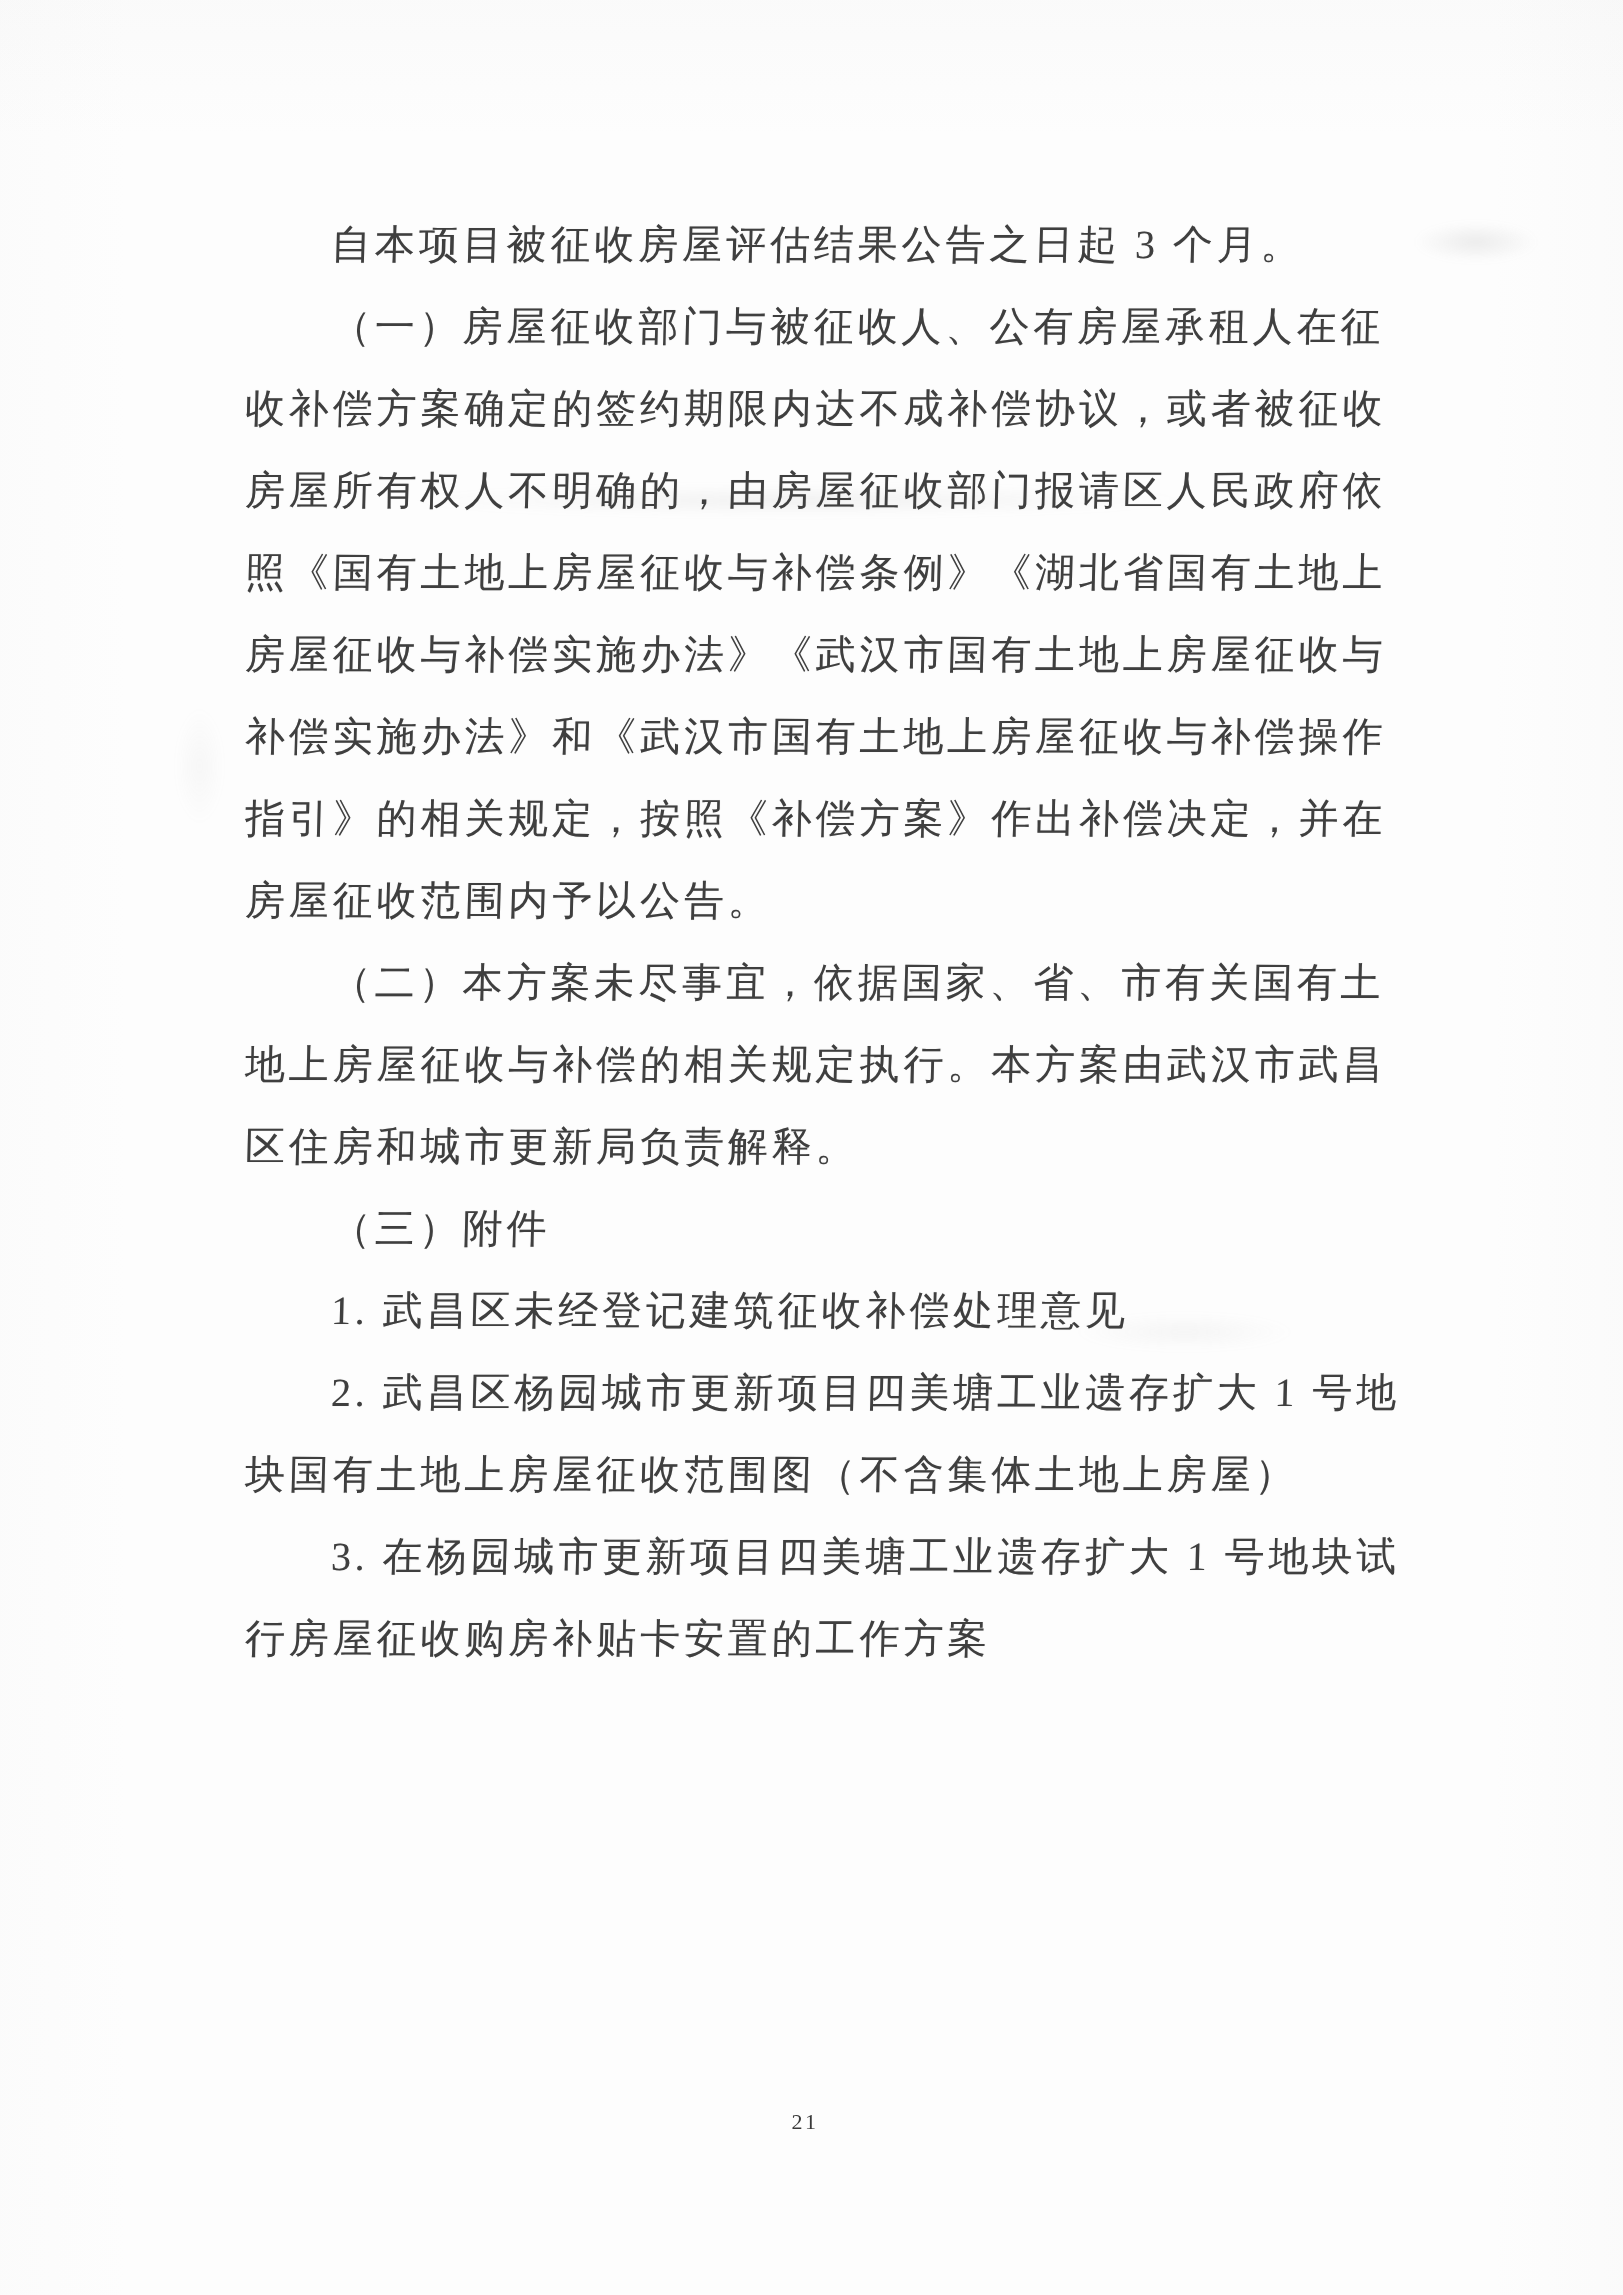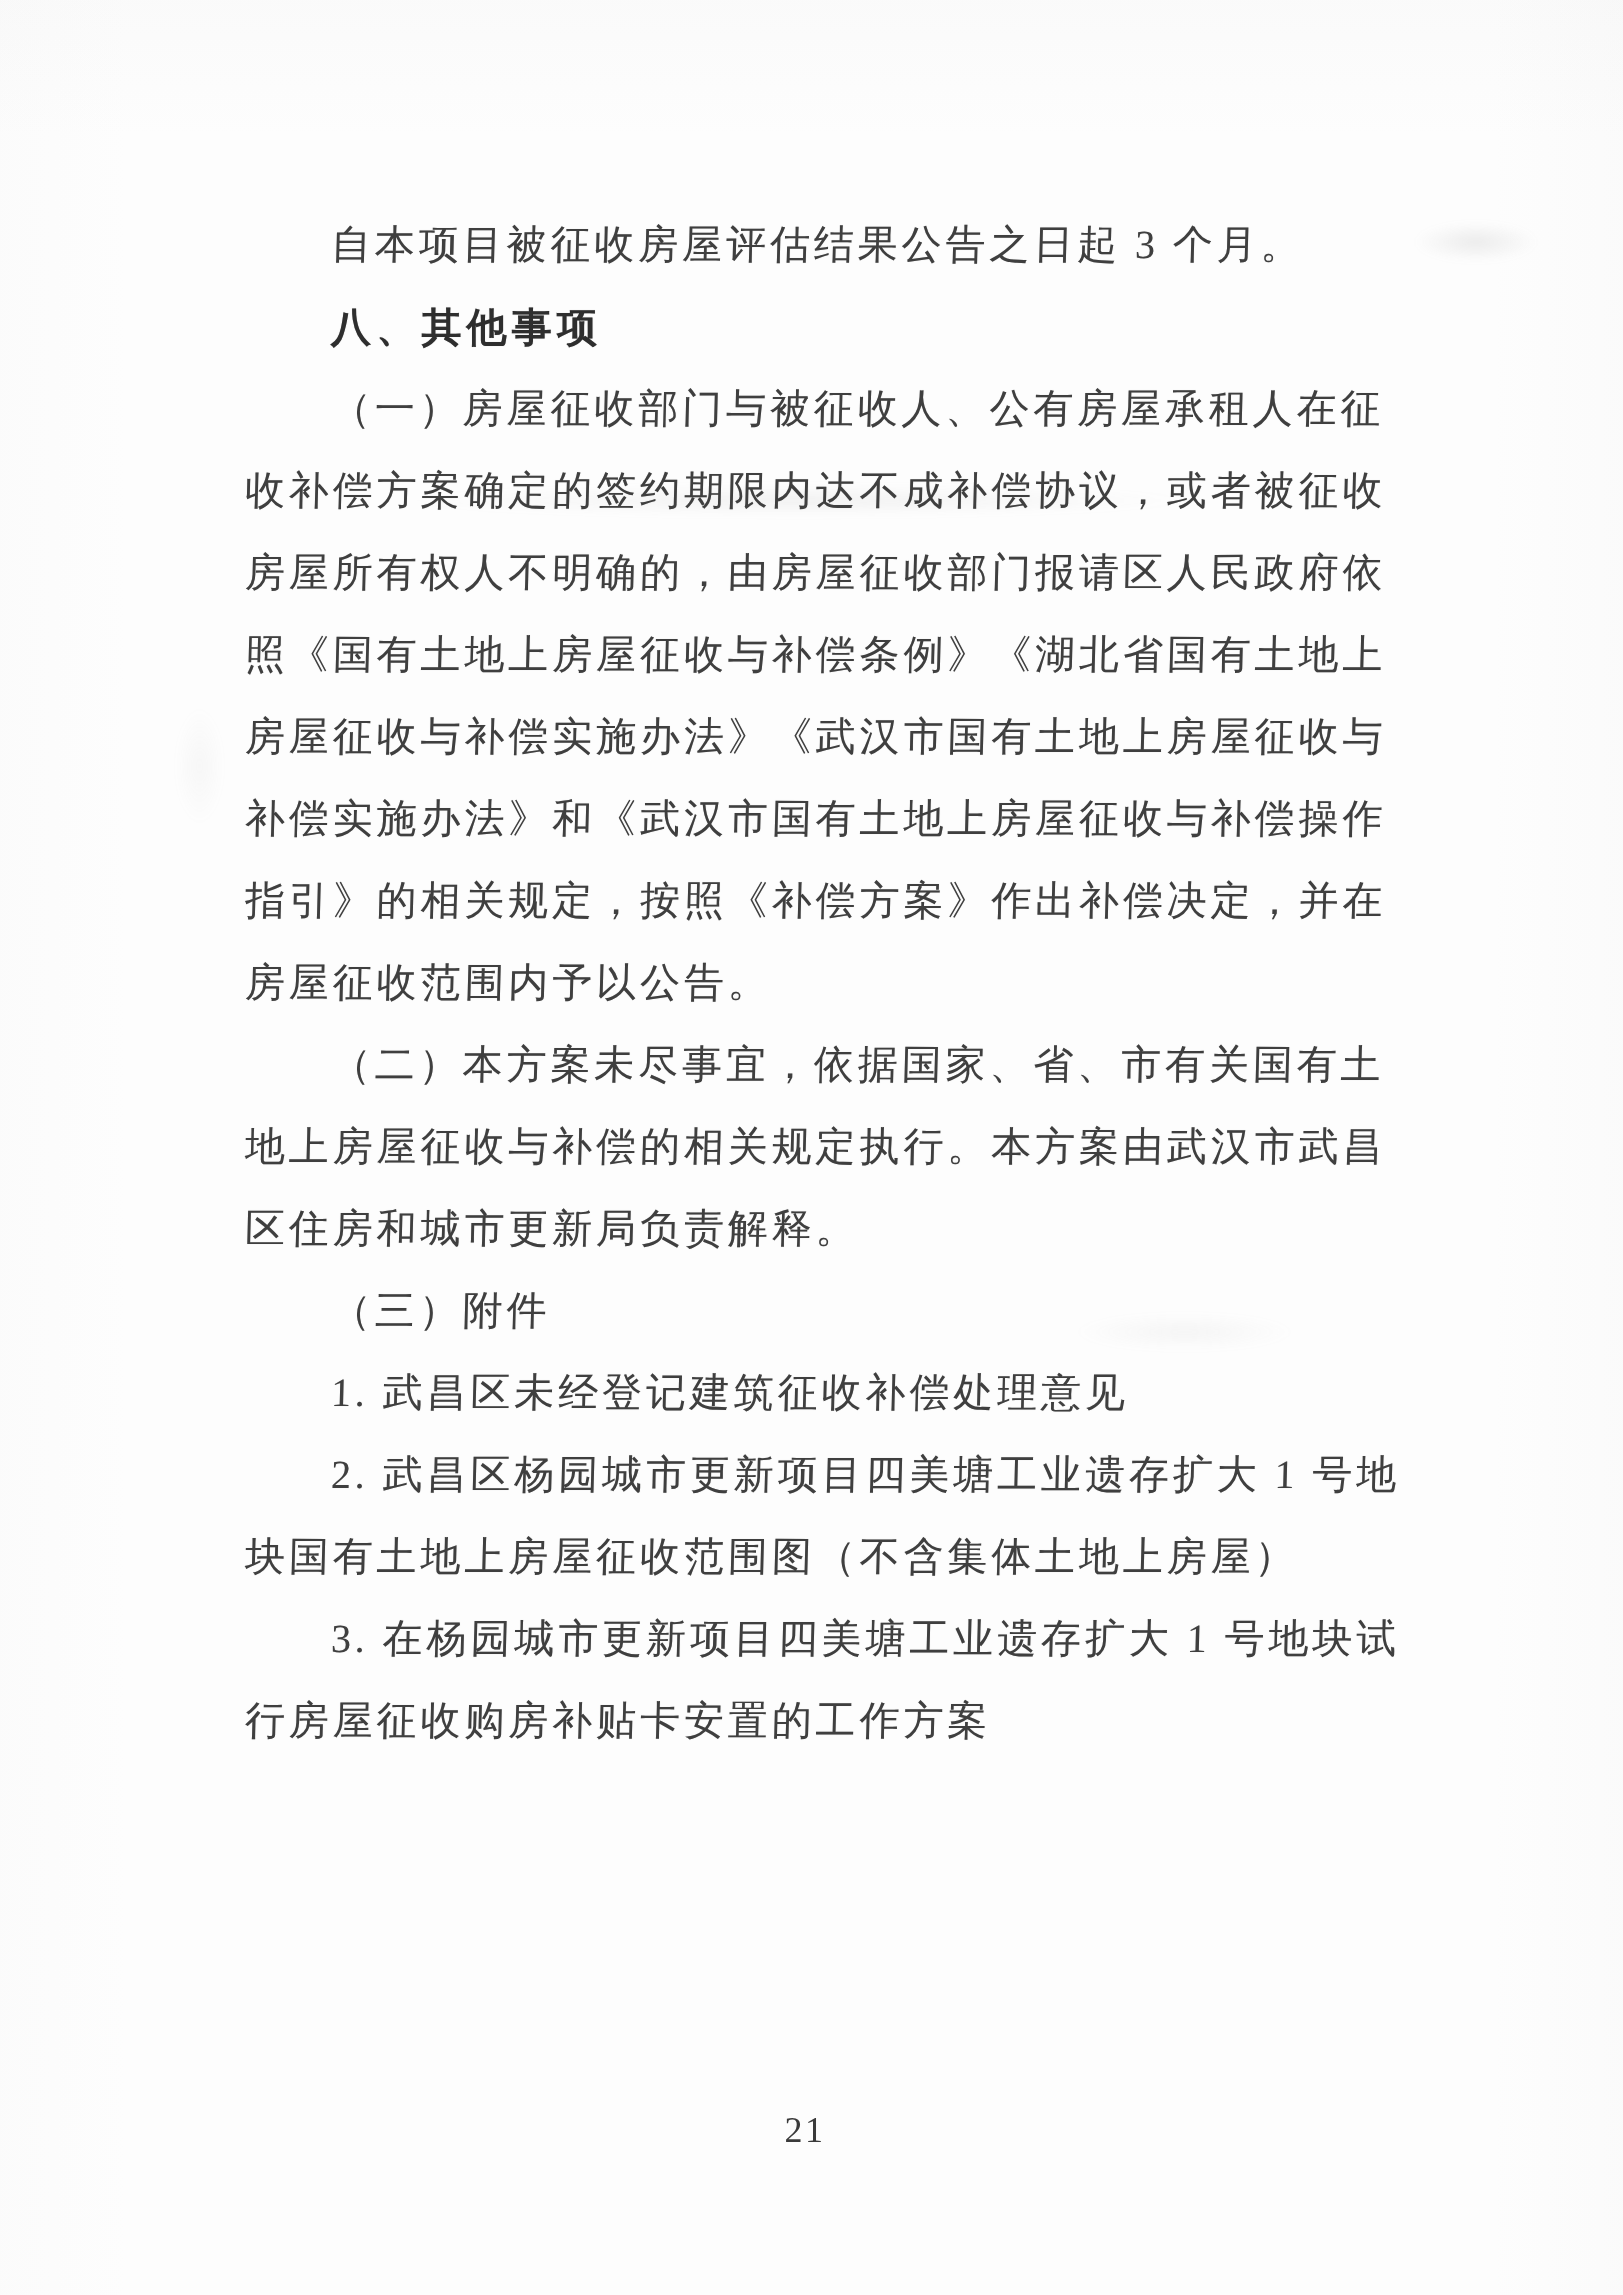--- a/index.html
+++ b/index.html
@@ -52,21 +52,21 @@
     letter-spacing: 5.2px;
     transform: none;
     text-shadow: 0 0 0.7px rgba(40,40,40,0.45);
   }
   .pageno {
     position: absolute;
     top: 2109px;
     left: 0;
     width: 1610px;
     text-align: center;
-    font-size: 36px;
+    font-size: 22px;
     letter-spacing: 2.6px;
     color: #3a3a3a;
     font-family: "Liberation Serif", "DejaVu Serif", serif;
   }
   
   .artifact {
     position: absolute;
     pointer-events: none;
     filter: blur(3.9px);
   }
@@ -84,21 +84,20 @@
 
 <div class="page">
 
   <div class="artifact a1"></div>
   <div class="artifact a2"></div>
   <div class="artifact a3"></div>
   <div class="artifact a4"></div>
 
   <div class="content">
     <div class="line indent">自本项目被征收房屋评估结果公告之日起 3 个月。</div>
-    <div class="line indent heading">八、其他事项</div>
     <div class="line indent">（一）房屋征收部门与被征收人、公有房屋承租人在征</div>
     <div class="line">收补偿方案确定的签约期限内达不成补偿协议，或者被征收</div>
     <div class="line">房屋所有权人不明确的，由房屋征收部门报请区人民政府依</div>
     <div class="line">照《国有土地上房屋征收与补偿条例》《湖北省国有土地上</div>
     <div class="line">房屋征收与补偿实施办法》《武汉市国有土地上房屋征收与</div>
     <div class="line">补偿实施办法》和《武汉市国有土地上房屋征收与补偿操作</div>
     <div class="line">指引》的相关规定，按照《补偿方案》作出补偿决定，并在</div>
     <div class="line">房屋征收范围内予以公告。</div>
     <div class="line indent">（二）本方案未尽事宜，依据国家、省、市有关国有土</div>
     <div class="line">地上房屋征收与补偿的相关规定执行。本方案由武汉市武昌</div>

